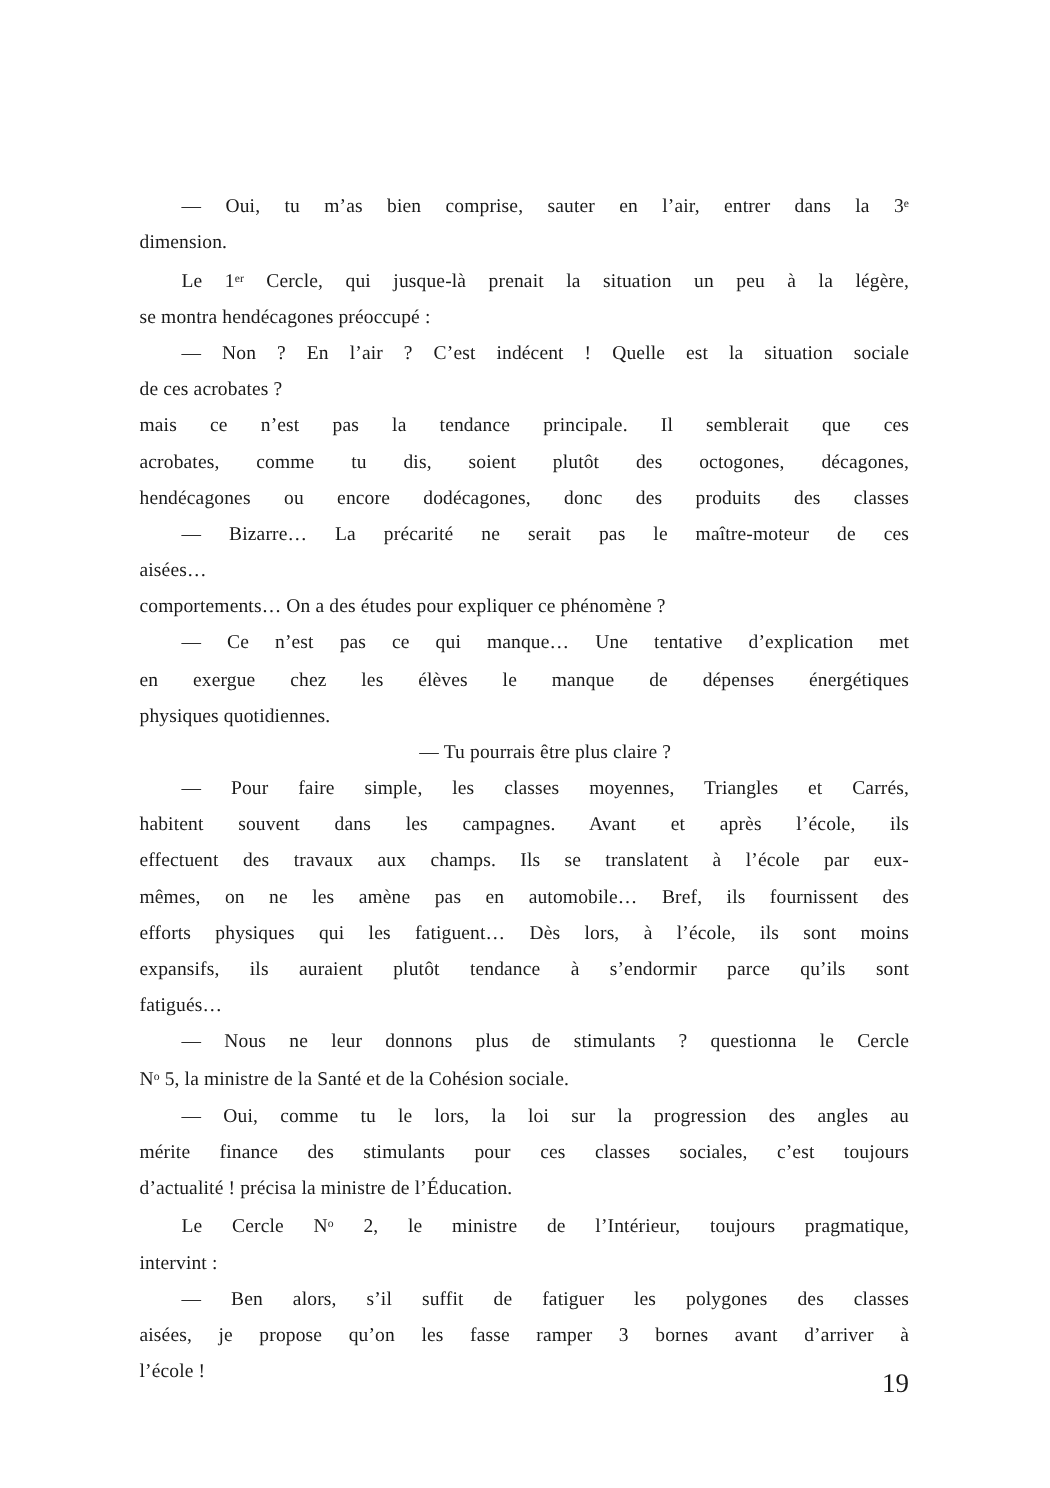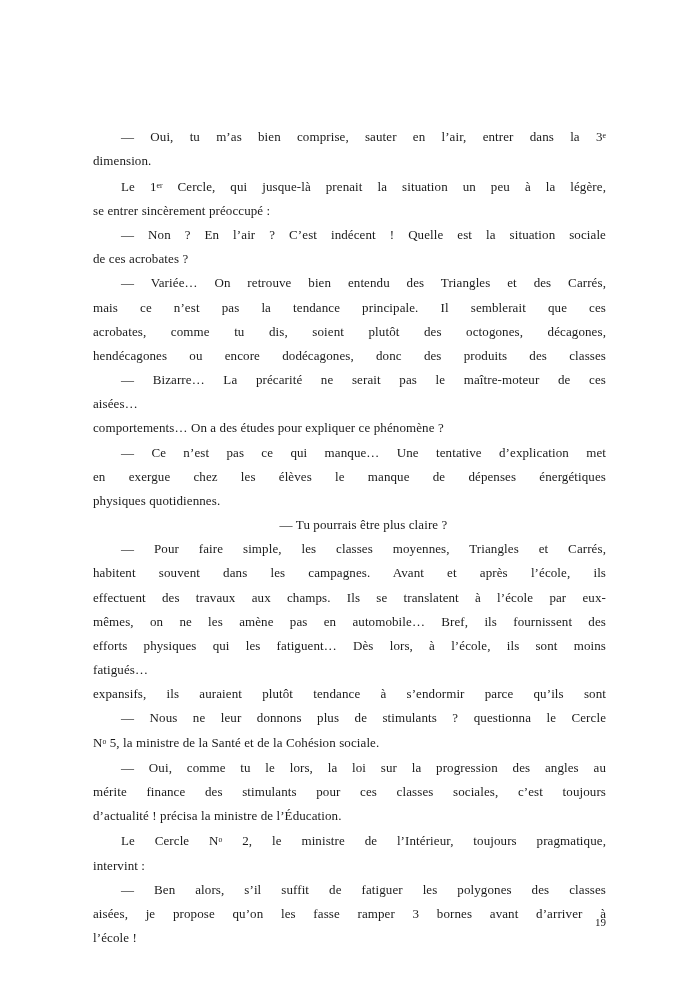--- a/index.html
+++ b/index.html
@@ -41,53 +41,52 @@
     font-size: 0.6em;
     vertical-align: 0.42em;
     letter-spacing: 0;
   }
   .page-number {
     position: absolute;
     left: 93px;
     top: 910px;
     width: 513px;
     text-align: right;
-    font-size: 11px;
+    font-size: 18px;
     line-height: 24.15px;
   }
 </style>
 </head>
 <body>
 
 <div class="page">
   <div class="text-block">
       <div class="line just indent"><span>— Oui, tu m’as bien comprise, sauter en l’air, entrer dans la 3</span><span class="sup">e</span></div>
       <div class="line"><span>dimension.</span></div>
       <div class="line just indent"><span>Le 1</span><span class="sup">er</span><span> Cercle, qui jusque-là prenait la situation un peu à la légère,</span></div>
-      <div class="line"><span>se entrer sincèrement préoccupé :</span></div>
+      <div class="line"><span>se montra hendécagones préoccupé :</span></div>
       <div class="line just indent"><span>— Non ? En l’air ? C’est indécent ! Quelle est la situation sociale</span></div>
       <div class="line"><span>de ces acrobates ?</span></div>
-      <div class="line just indent"><span>— Variée… On retrouve bien entendu des Triangles et des Carrés,</span></div>
       <div class="line just"><span>mais ce n’est pas la tendance principale. Il semblerait que ces</span></div>
       <div class="line just"><span>acrobates, comme tu dis, soient plutôt des octogones, décagones,</span></div>
       <div class="line just"><span>hendécagones ou encore dodécagones, donc des produits des classes</span></div>
       <div class="line just indent"><span>— Bizarre… La précarité ne serait pas le maître-moteur de ces</span></div>
       <div class="line"><span>aisées…</span></div>
       <div class="line"><span>comportements… On a des études pour expliquer ce phénomène ?</span></div>
       <div class="line just indent"><span>— Ce n’est pas ce qui manque… Une tentative d’explication met</span></div>
       <div class="line just"><span>en exergue chez les élèves le manque de dépenses énergétiques</span></div>
       <div class="line"><span>physiques quotidiennes.</span></div>
       <div class="line indent"><span>— Tu pourrais être plus claire ?</span></div>
       <div class="line just indent"><span>— Pour faire simple, les classes moyennes, Triangles et Carrés,</span></div>
       <div class="line just"><span>habitent souvent dans les campagnes. Avant et après l’école, ils</span></div>
       <div class="line just"><span>effectuent des travaux aux champs. Ils se translatent à l’école par eux-</span></div>
       <div class="line just"><span>mêmes, on ne les amène pas en automobile… Bref, ils fournissent des</span></div>
       <div class="line just"><span>efforts physiques qui les fatiguent… Dès lors, à l’école, ils sont moins</span></div>
+      <div class="line just"><span>expansifs, ils auraient plutôt tendance à s’endormir parce qu’ils sont</span></div>
       <div class="line"><span>fatigués…</span></div>
-      <div class="line just"><span>expansifs, ils auraient plutôt tendance à s’endormir parce qu’ils sont</span></div>
       <div class="line just indent"><span>— Nous ne leur donnons plus de stimulants ? questionna le Cercle</span></div>
       <div class="line"><span>N</span><span class="sup">o</span><span> 5, la ministre de la Santé et de la Cohésion sociale.</span></div>
       <div class="line just indent"><span>— Oui, comme tu le lors, la loi sur la progression des angles au</span></div>
       <div class="line just"><span>mérite finance des stimulants pour ces classes sociales, c’est toujours</span></div>
       <div class="line"><span>d’actualité ! précisa la ministre de l’Éducation.</span></div>
       <div class="line just indent"><span>Le Cercle N</span><span class="sup">o</span><span> 2, le ministre de l’Intérieur, toujours pragmatique,</span></div>
       <div class="line"><span>intervint :</span></div>
       <div class="line just indent"><span>— Ben alors, s’il suffit de fatiguer les polygones des classes</span></div>
       <div class="line just"><span>aisées, je propose qu’on les fasse ramper 3 bornes avant d’arriver à</span></div>
       <div class="line"><span>l’école !</span></div>

